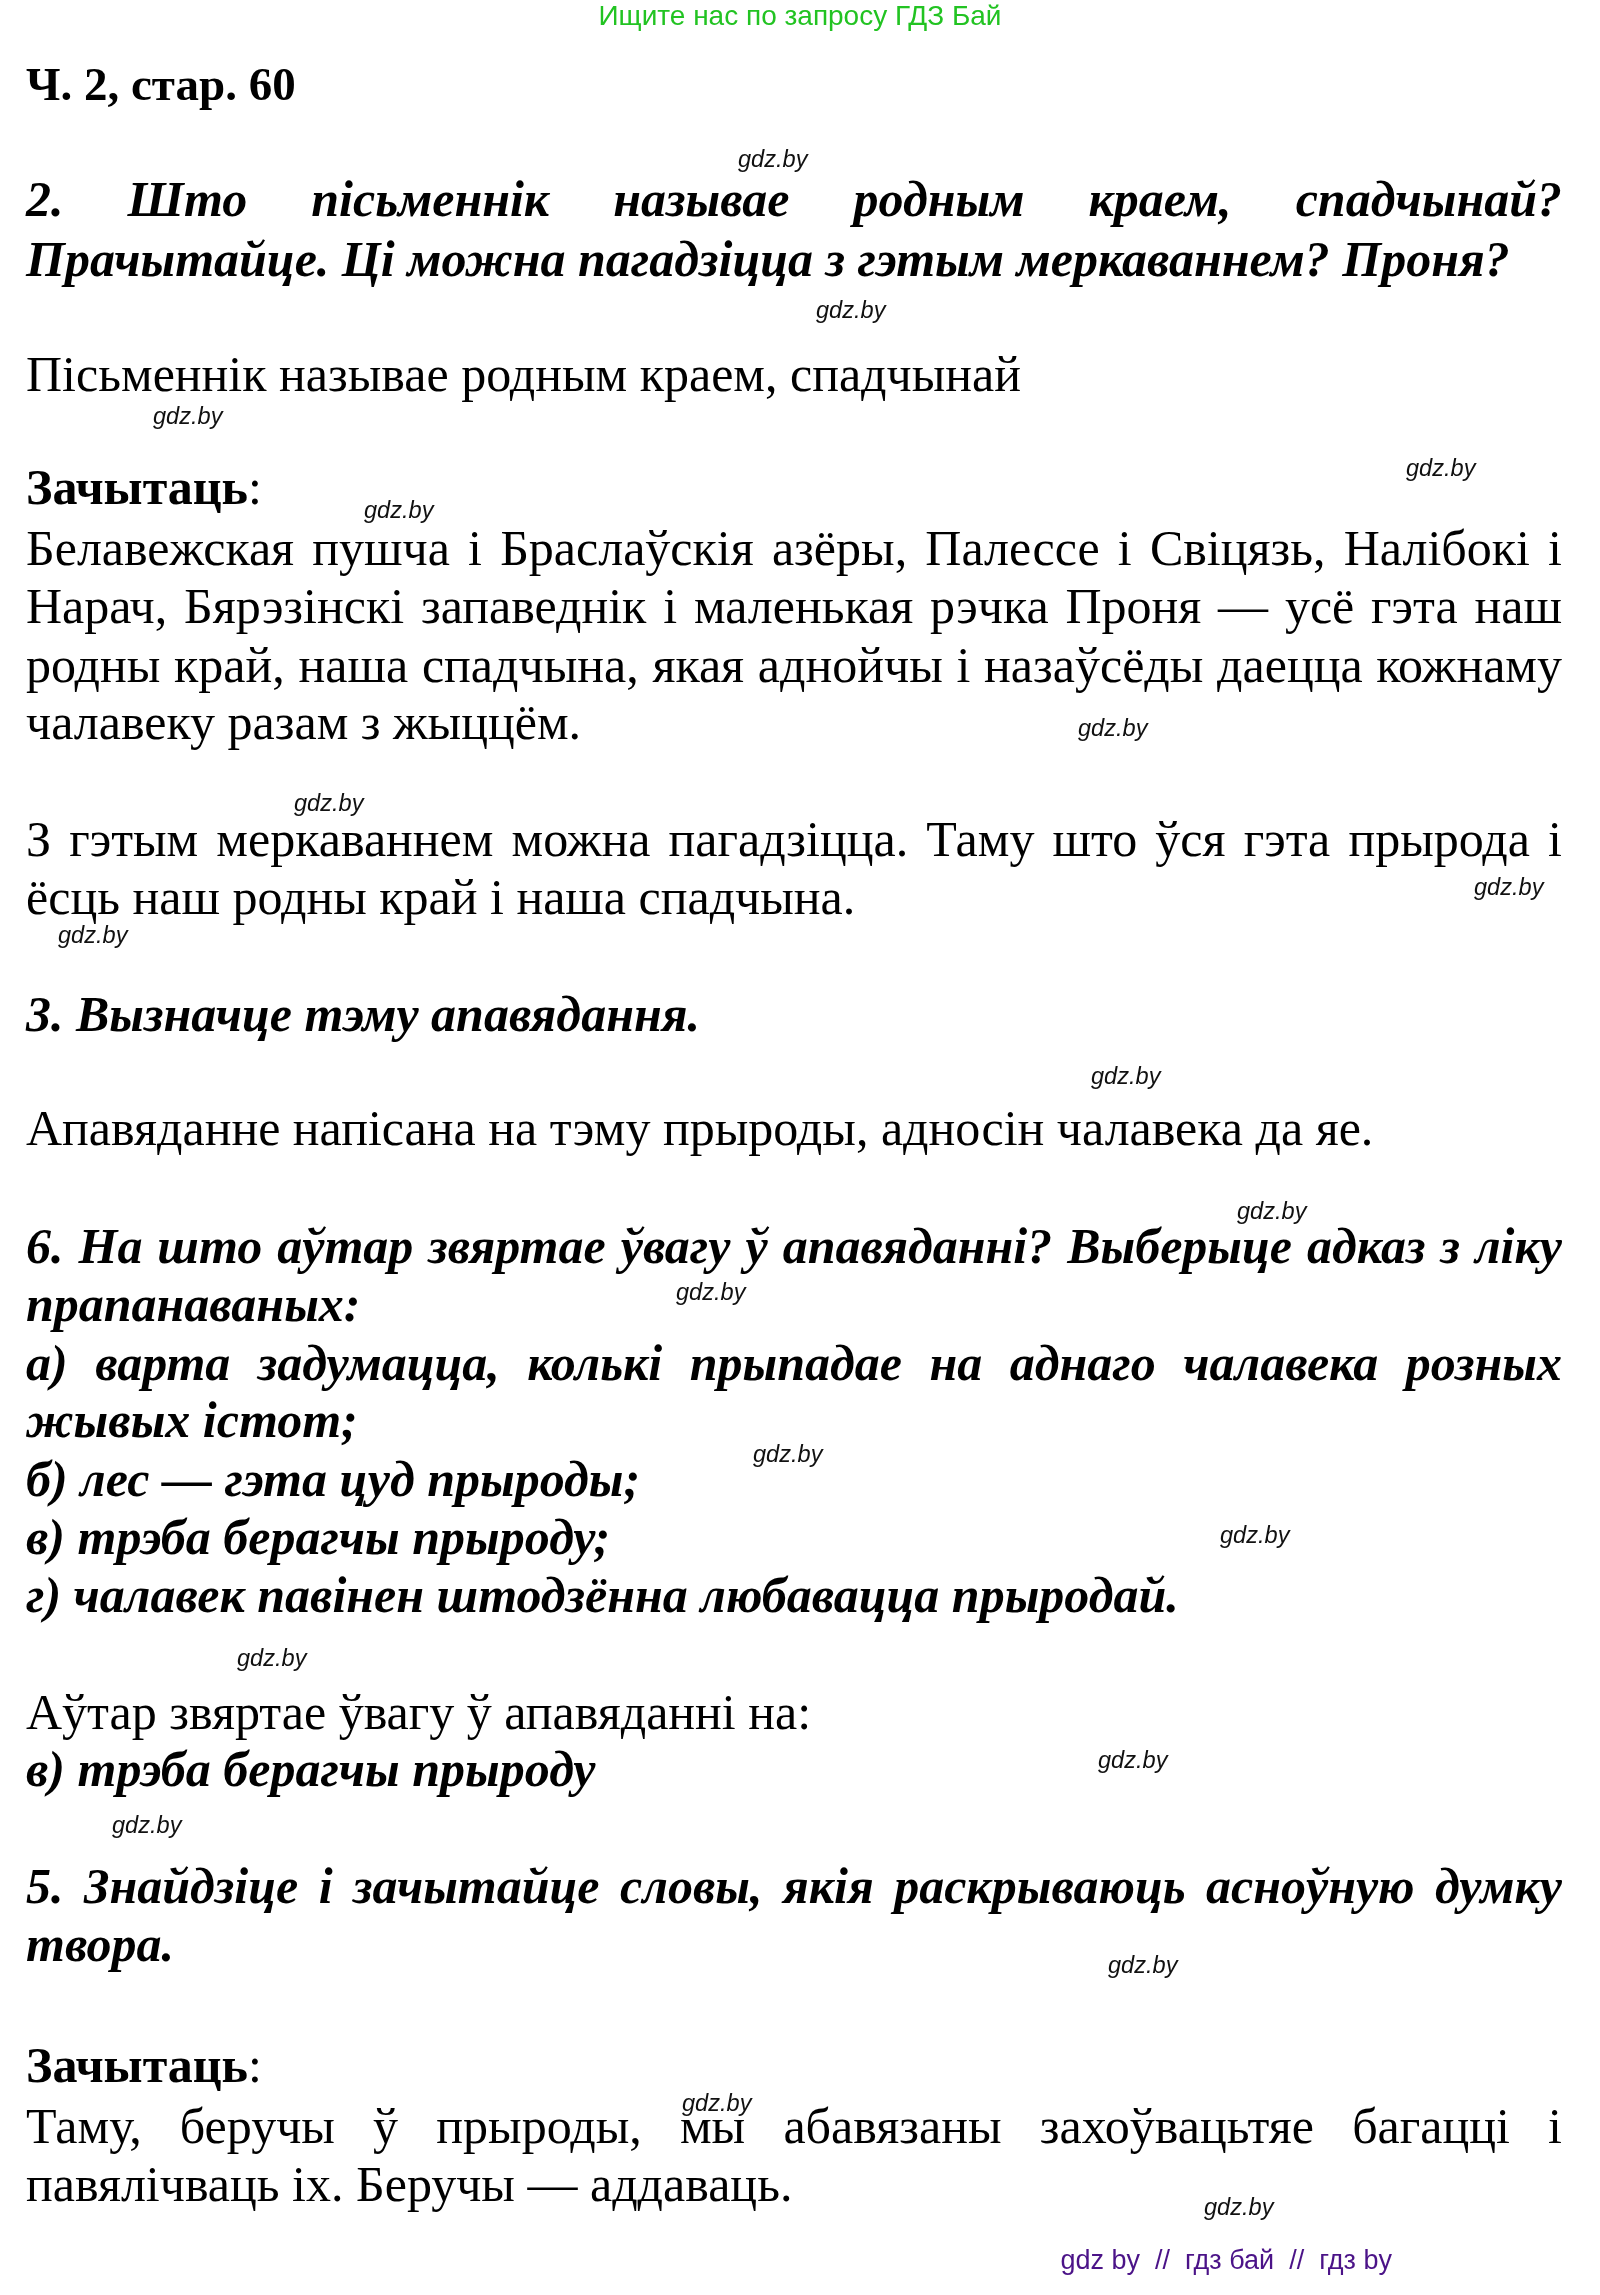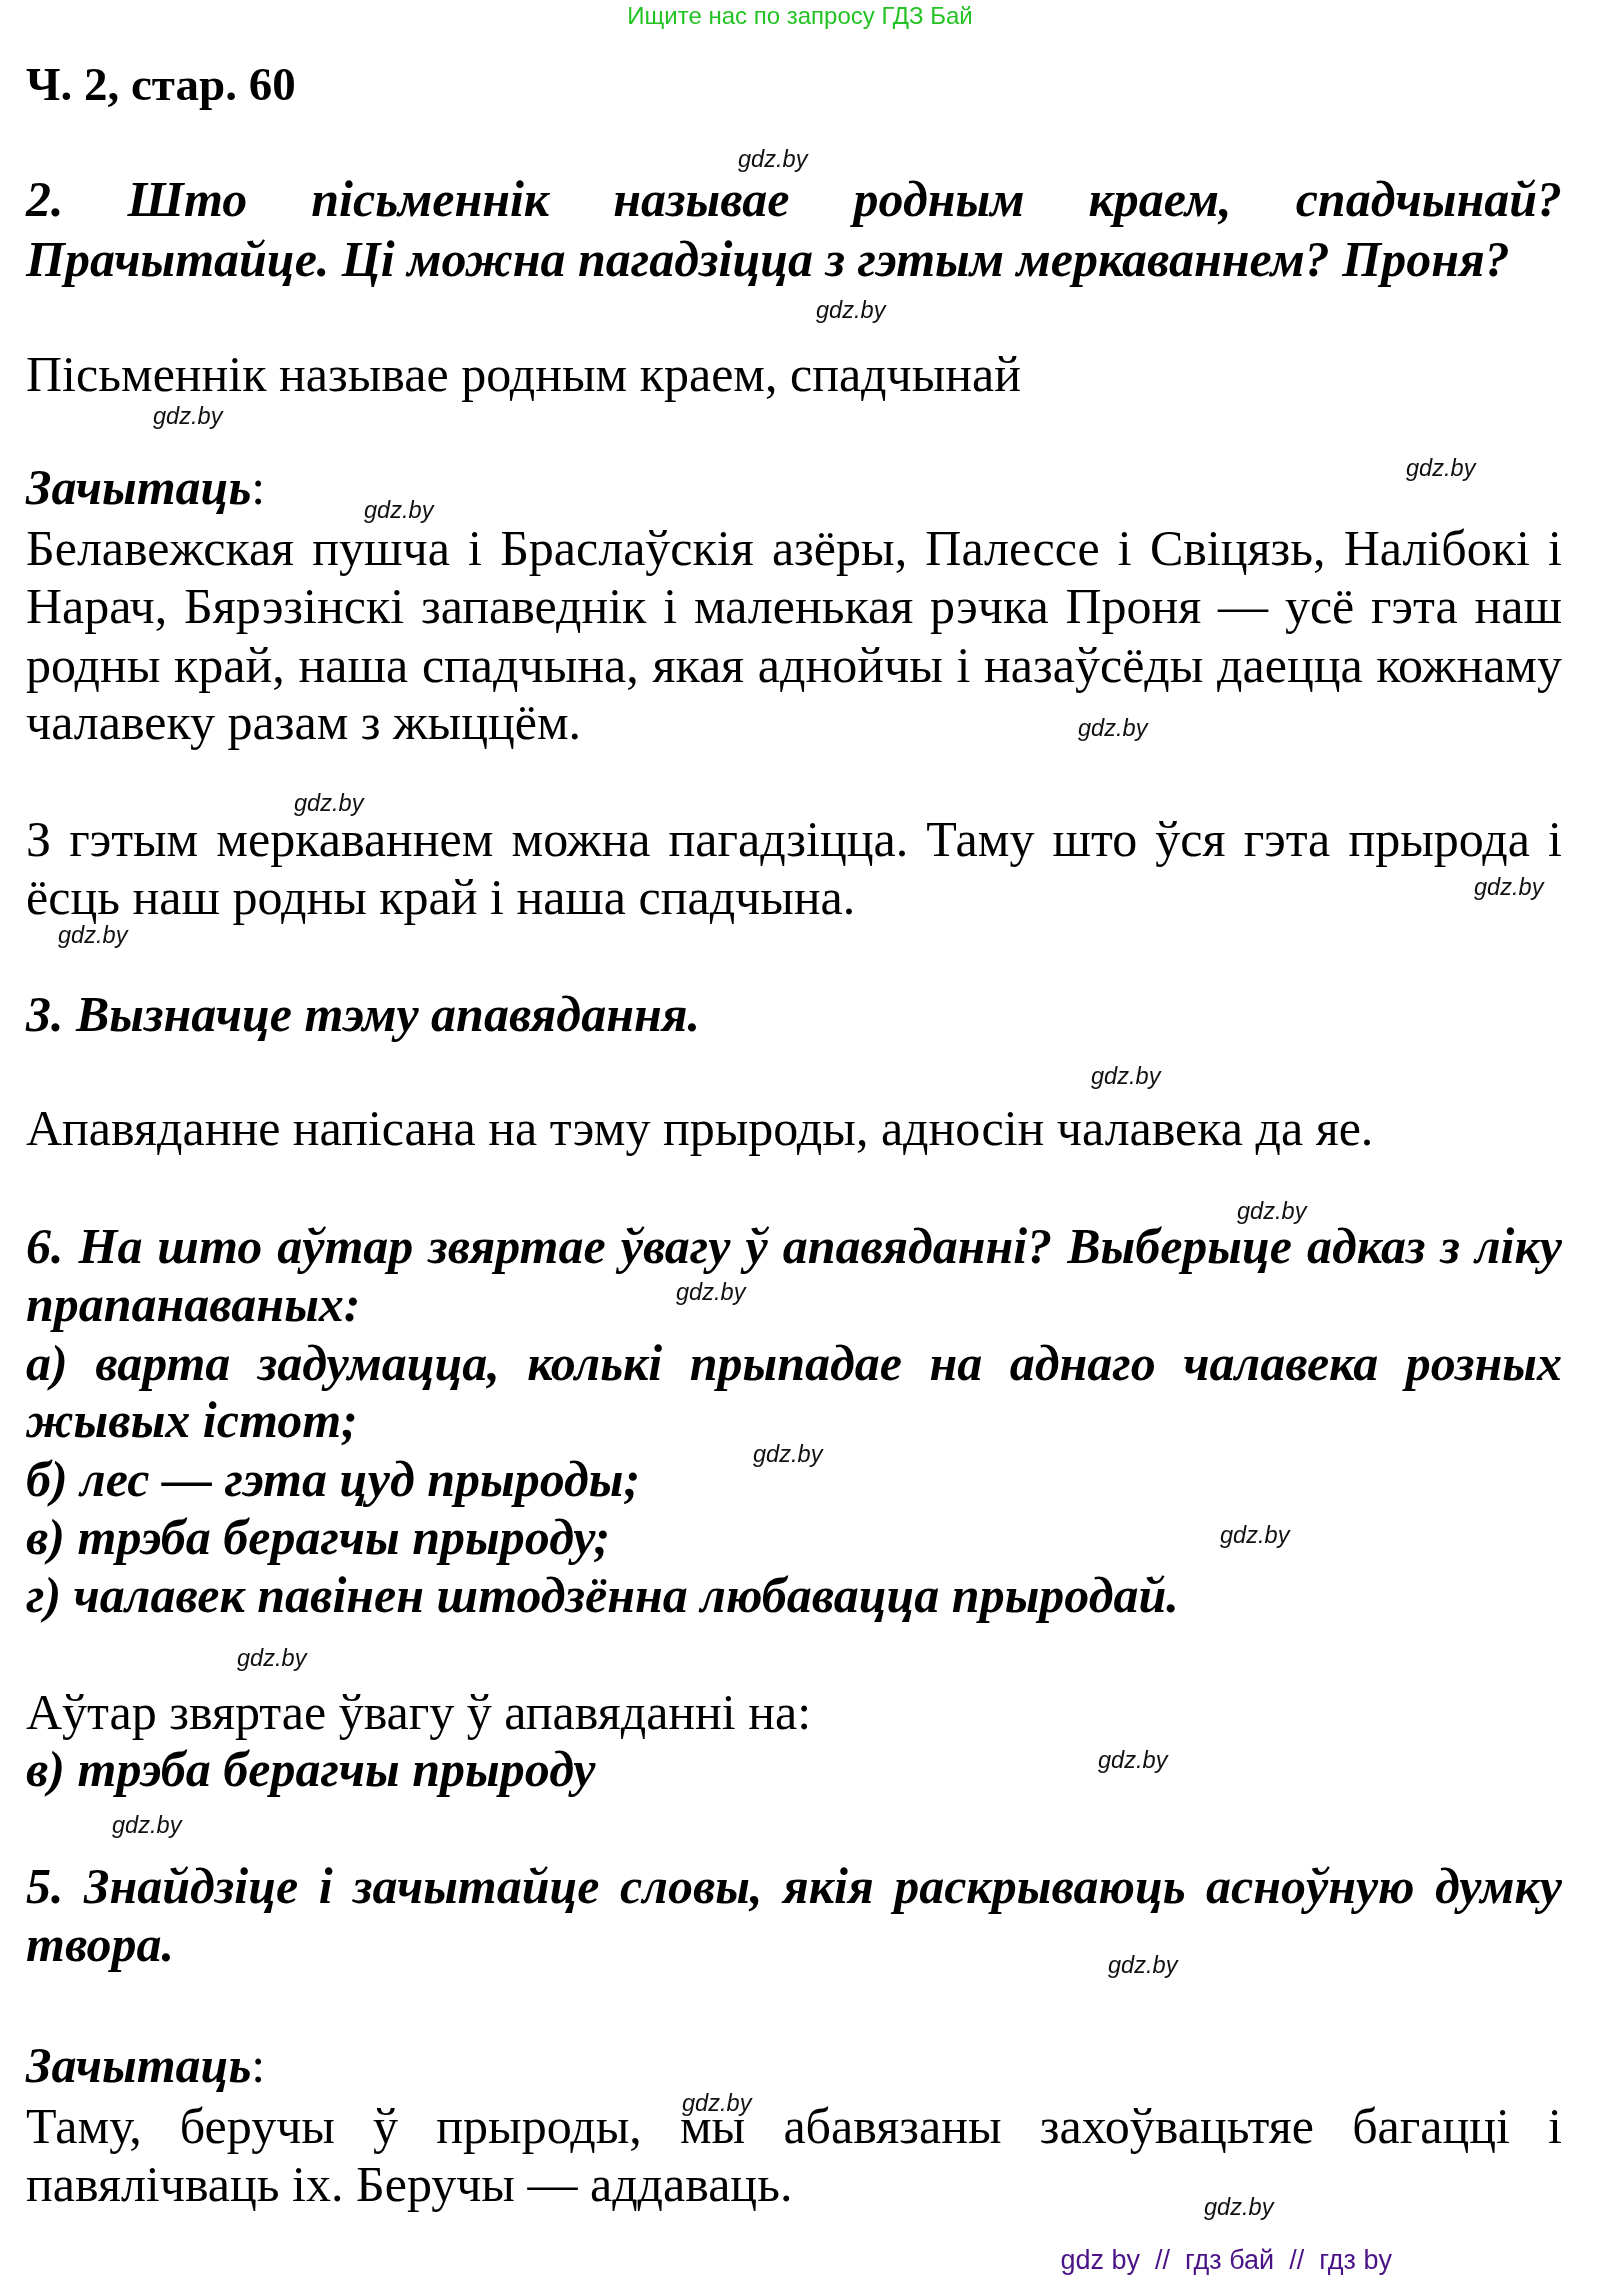--- a/index.html
+++ b/index.html
@@ -1,26 +1,26 @@
 <!DOCTYPE html>
 <html style="font-size:14px"><head>
 <meta charset="utf-8">
 <style>
   html, body { margin: 0; padding: 0; background: #ffffff; }
   body { width: 1600px; height: 2295px; position: relative; overflow: hidden;
          font-family: "Liberation Serif", "DejaVu Serif", serif; color: #000; }
   .abs { position: absolute; white-space: nowrap; }
   .top-banner { left: 0; width: 1600px; top: 0; text-align: center;
                 font-family: "Liberation Sans", "DejaVu Sans", sans-serif;
-                font-size: 24px; line-height: 31px; color: #22c322; }
+                font-size: 28px; line-height: 31px; color: #22c322; }
   .page-title { left: 26px; top: 58px; font-size: 47px; line-height: 52px; font-weight: bold; }
   .line { left: 26px; font-size: 50px; line-height: 56px; }
   .just { width: 1536px; text-align: justify; text-align-last: justify; white-space: normal; }
   .q { font-weight: bold; font-style: italic; }
-  .b { font-weight: bold; font-style: italic; }
+  .b { font-weight: bold; }
   .wm { font-family: "Liberation Sans", "DejaVu Sans", sans-serif; font-size: 23.6px;
         line-height: 26px; color: #111; font-style: italic; }
   .footer { left: 0; width: 1392px; text-align: right; top: 2245px;
             font-family: "Liberation Sans", "DejaVu Sans", sans-serif; font-size: 27px;
             line-height: 31px; color: #4b1388; }
 </style>
 </head>
 <body>
 
 <div class="abs top-banner">Ищите нас по запросу ГДЗ Бай</div>

